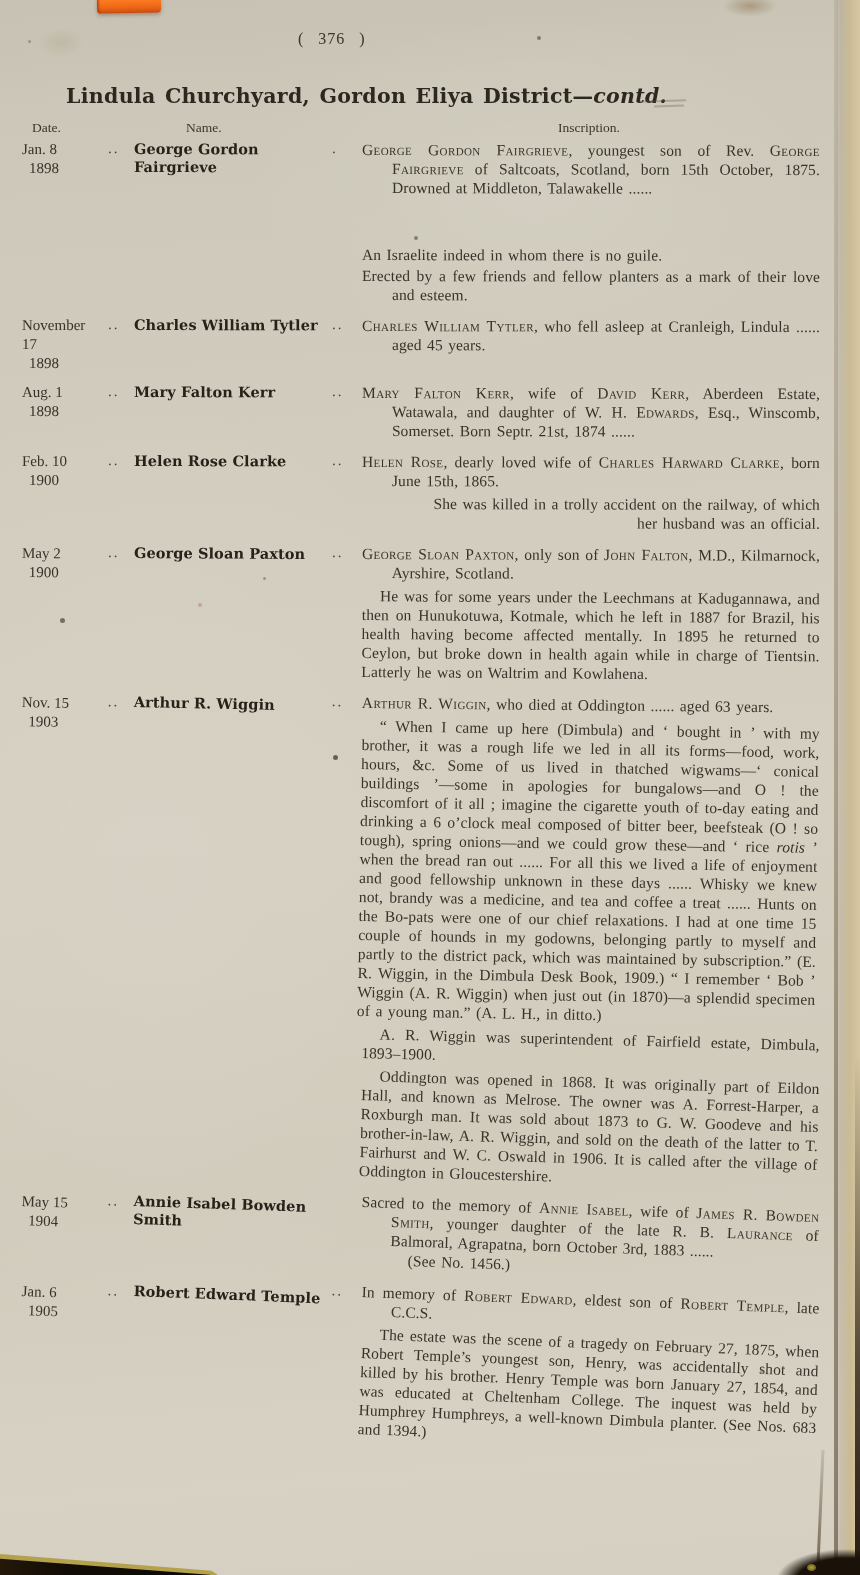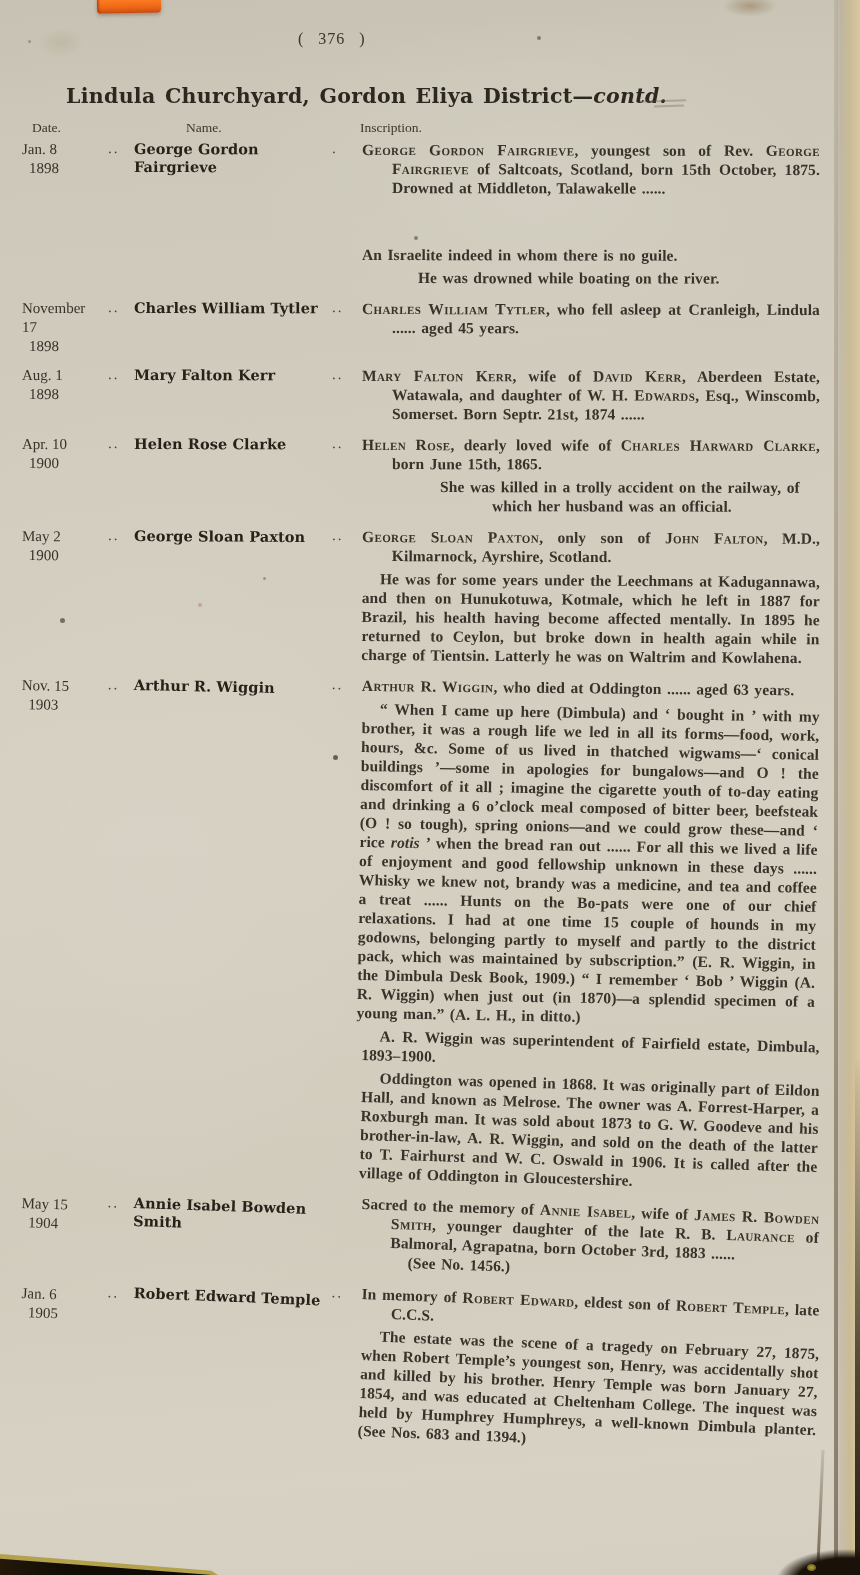--- a/index.html
+++ b/index.html
@@ -49,36 +49,36 @@
   .content{position:absolute;left:0;top:0;width:836px;}
   .pagenum{margin:30px 0 0 298px;font-size:16px;letter-spacing:1px;word-spacing:9px;color:#3a352c;}
   .title{margin:36px 0 12px 66px;font-size:20.5px;font-weight:bold;color:#2c2820;
     font-family:"DejaVu Serif", serif;letter-spacing:.3px;word-spacing:2px;}
   .title em{font-weight:bold;}
 
   .grid{display:grid;grid-template-columns:78px 34px 192px 36px 458px;padding-left:20px;}
   .headrow{margin-bottom:4px;font-size:13.5px;color:#3b362d;}
   .headrow .h-date{padding-left:12px;}
   .headrow .h-name{grid-column:3;padding-left:54px;}
-  .headrow .h-insc{grid-column:5;text-align:left;}
+  .headrow .h-insc{grid-column:5;text-align:center;}
 
   .entry{display:grid;grid-template-columns:78px 34px 192px 36px 458px;padding-left:22px;
     margin-bottom:10px;}
   .col-date{font-size:15px;color:#36322a;line-height:19px;}
   .col-date .d2{padding-left:7px;}
   .col-dots{font-size:15px;letter-spacing:2px;color:#47423a;padding-left:8px;}
   .col-name{font-family:"DejaVu Serif", serif;font-weight:bold;font-size:14.5px;color:#262219;
     line-height:18px;letter-spacing:.1px;}
   .col-dots.c2{padding-left:6px;}
   .col-insc{font-size:15.5px;line-height:19px;text-align:justify;color:#38332a;
-    letter-spacing:.1px;word-spacing:1.5px;font-weight:bold;}
+    letter-spacing:.1px;word-spacing:1.5px;}
   .par{margin:0 0 2px 0;}
   .par.hang{padding-left:30px;text-indent:-30px;}
   .par.note{text-indent:18px;margin-top:4px;}
-  .par.noteblock{margin-left:42px;margin-top:4px;text-indent:16px;text-align:center;}
+  .par.noteblock{margin-left:42px;margin-top:4px;text-indent:16px;text-align:right;}
   .par.noteline{margin-left:56px;margin-top:4px;text-align:left;}
   .par.seeline{margin-left:46px;margin-top:2px;text-align:left;}
   .sc{font-variant:small-caps;letter-spacing:.4px;}
   em{font-style:italic;}
   .tiltable{transform-origin:0 0;}
 </style>
 </head>
 <body>
 
 <div class="page">
@@ -98,21 +98,21 @@
           <div class="col-date tiltable" style="transform: rotate(0.12deg);">
             <div class="d1">Jan. 8</div>
             <div class="d2">1898</div>
           </div>
           <div class="col-dots tiltable" style="transform: rotate(0.12deg);">..</div>
           <div class="col-name tiltable" style="transform: rotate(0.12deg);">George Gordon Fairgrieve</div>
           <div class="col-dots c2 tiltable" style="transform: rotate(0.12deg);">.</div>
           <div class="col-insc">
             <p class="par hang tiltable" style="transform: rotate(0.12deg);"><span class="sc">George Gordon Fairgrieve</span>, youngest son of Rev. <span class="sc">George Fairgrieve</span> of Saltcoats, Scotland, born 15th October, 1875.  Drowned at Middleton, Talawakelle ......</p>
             <p class="par hang tiltable" style="transform: rotate(0.12deg); margin-top: 48px;">An Israelite indeed in whom there is no guile.</p>
-            <p class="par noteline tiltable" style="transform: rotate(0.12deg);">He was drowned while boating on the river.</p>
+            <p class="par hang tiltable" style="transform: rotate(0.12deg);">Erected by a few friends and fellow planters as a mark of their love and esteem.</p>
           </div>
         </div>
         <div class="entry">
           <div class="col-date tiltable" style="transform: rotate(0.12deg);">
             <div class="d1">November 17</div>
             <div class="d2">1898</div>
           </div>
           <div class="col-dots tiltable" style="transform: rotate(0.12deg);">..</div>
           <div class="col-name tiltable" style="transform: rotate(0.12deg);">Charles William Tytler</div>
           <div class="col-dots c2 tiltable" style="transform: rotate(0.12deg);">..</div>
@@ -127,21 +127,21 @@
           </div>
           <div class="col-dots tiltable" style="transform: rotate(0.12deg);">..</div>
           <div class="col-name tiltable" style="transform: rotate(0.12deg);">Mary Falton Kerr</div>
           <div class="col-dots c2 tiltable" style="transform: rotate(0.12deg);">..</div>
           <div class="col-insc">
             <p class="par hang tiltable" style="transform: rotate(0.12deg);"><span class="sc">Mary Falton Kerr</span>, wife of <span class="sc">David Kerr</span>, Aberdeen Estate, Watawala, and daughter of W. H. <span class="sc">Edwards</span>, Esq., Winscomb, Somerset.  Born Septr. 21st, 1874 ......</p>
           </div>
         </div>
         <div class="entry">
           <div class="col-date tiltable" style="transform: rotate(0.12deg);">
-            <div class="d1">Apr. 10</div>
+            <div class="d1">Feb. 10</div>
             <div class="d2">1900</div>
           </div>
           <div class="col-dots tiltable" style="transform: rotate(0.12deg);">..</div>
           <div class="col-name tiltable" style="transform: rotate(0.12deg);">Helen Rose Clarke</div>
           <div class="col-dots c2 tiltable" style="transform: rotate(0.12deg);">..</div>
           <div class="col-insc">
             <p class="par hang tiltable" style="transform: rotate(0.12deg);"><span class="sc">Helen Rose</span>, dearly loved wife of <span class="sc">Charles Harward Clarke</span>, born June 15th, 1865.</p>
             <p class="par noteblock tiltable" style="transform: rotate(0.12deg);">She was killed in a trolly accident on the railway, of which her husband was an official.</p>
           </div>
         </div>

